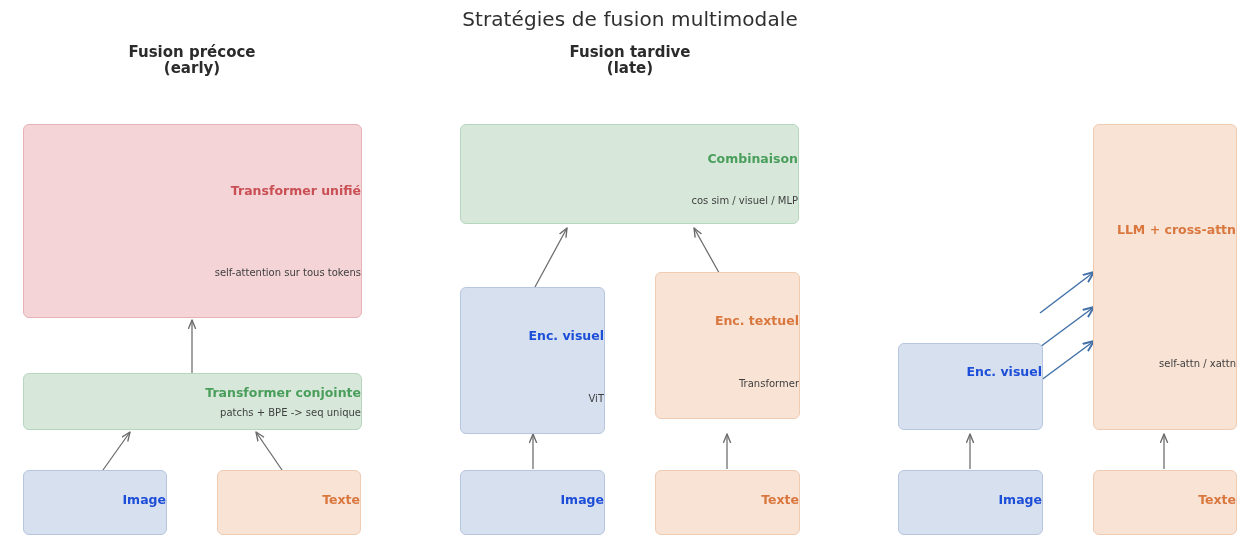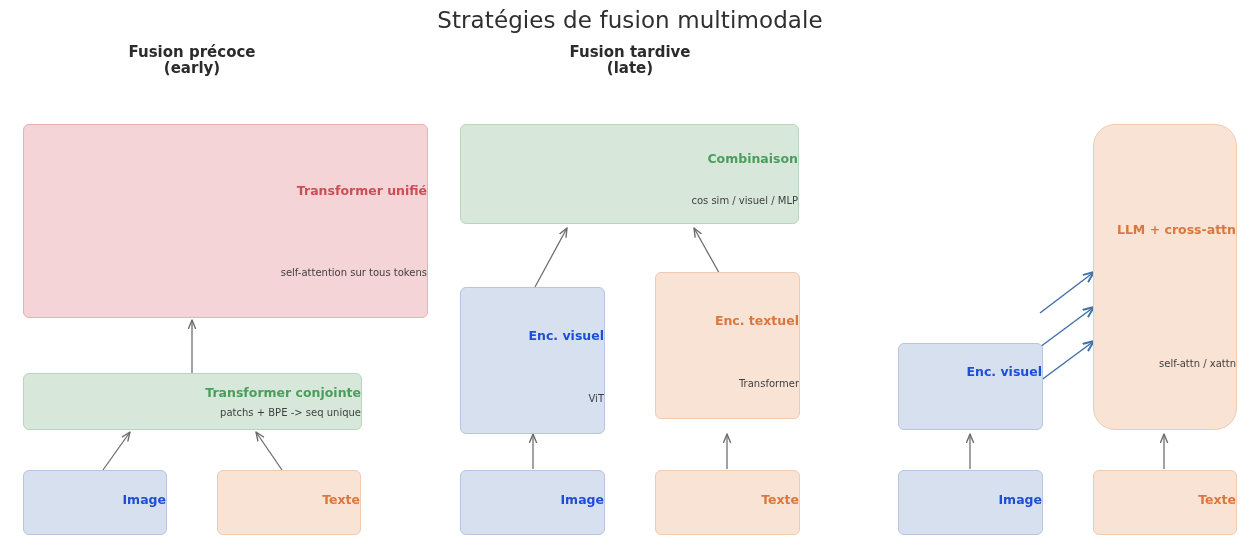--- a/index.html
+++ b/index.html
@@ -31,21 +31,21 @@
     height: 554px;
     pointer-events: none;
   }
 
   .diagram-title {
     position: absolute;
     left: 0;
     top: 7px;
     width: 1260px;
     text-align: center;
-    font-size: 23px;
+    font-size: 20px;
     font-weight: 400;
     color: #2f2f2f;
     letter-spacing: 0.1px;
   }
 
   .col-header {
     position: absolute;
     text-align: center;
     font-size: 15px;
     font-weight: bold;
@@ -133,21 +133,21 @@
 
     <line x1="970" y1="469" x2="970" y2="434" stroke="#6b6b6b" stroke-width="1.25" marker-end="url(#ah-gray)"></line>
 
     <line x1="1164" y1="469" x2="1164" y2="434" stroke="#6b6b6b" stroke-width="1.25" marker-end="url(#ah-gray)"></line>
 
     <line x1="1040" y1="313" x2="1094" y2="272" stroke="#4472a8" stroke-width="1.5" marker-end="url(#ah-blue)"></line>
     <line x1="1040" y1="347" x2="1094" y2="307" stroke="#4472a8" stroke-width="1.5" marker-end="url(#ah-blue)"></line>
     <line x1="1040" y1="381" x2="1094" y2="341" stroke="#4472a8" stroke-width="1.5" marker-end="url(#ah-blue)"></line>
   </svg>
 
-  <div class="node pal-pink" style="left:23px; top:124px; width:405px; height:194px; justify-content:flex-start; padding-top:58px;">
+  <div class="node pal-pink" style="left:23px; top:124px; width:339px; height:194px; justify-content:flex-start; padding-top:58px;">
     <div class="title">Transformer unifié</div>
     <div class="sub" style="margin-top:68px;">self-attention sur tous tokens</div>
   </div>
 
   <div class="node pal-green" style="left:23px; top:373px; width:339px; height:57px; justify-content:center; gap:6px;">
     <div class="title">Transformer conjointe</div>
     <div class="sub">patchs + BPE -&gt; seq unique</div>
   </div>
 
   <div class="node pal-blue" style="left:23px; top:470px; width:144px; height:65px; justify-content:flex-start; padding-top:21px;">
@@ -174,21 +174,21 @@
   </div>
 
   <div class="node pal-blue" style="left:460px; top:470px; width:145px; height:65px; justify-content:flex-start; padding-top:21px;">
     <div class="title">Image</div>
   </div>
 
   <div class="node pal-peach" style="left:655px; top:470px; width:145px; height:65px; justify-content:flex-start; padding-top:21px;">
     <div class="title">Texte</div>
   </div>
 
-  <div class="node pal-peach" style="left:1093px; top:124px; width:144px; height:306px; justify-content:flex-start; padding-top:97px;border-radius:22px;">
+  <div class="node pal-peach" style="left:1093px; top:124px; width:144px; height:306px; justify-content:flex-start; padding-top:97px;">
     <div class="title">LLM + cross-attn</div>
     <div class="sub" style="margin-top:120px;">self-attn / xattn</div>
   </div>
 
   <div class="node pal-blue" style="left:898px; top:343px; width:145px; height:87px; justify-content:flex-start; padding-top:20px;">
     <div class="title">Enc. visuel</div>
   </div>
 
   <div class="node pal-blue" style="left:898px; top:470px; width:145px; height:65px; justify-content:flex-start; padding-top:21px;">
     <div class="title">Image</div>

